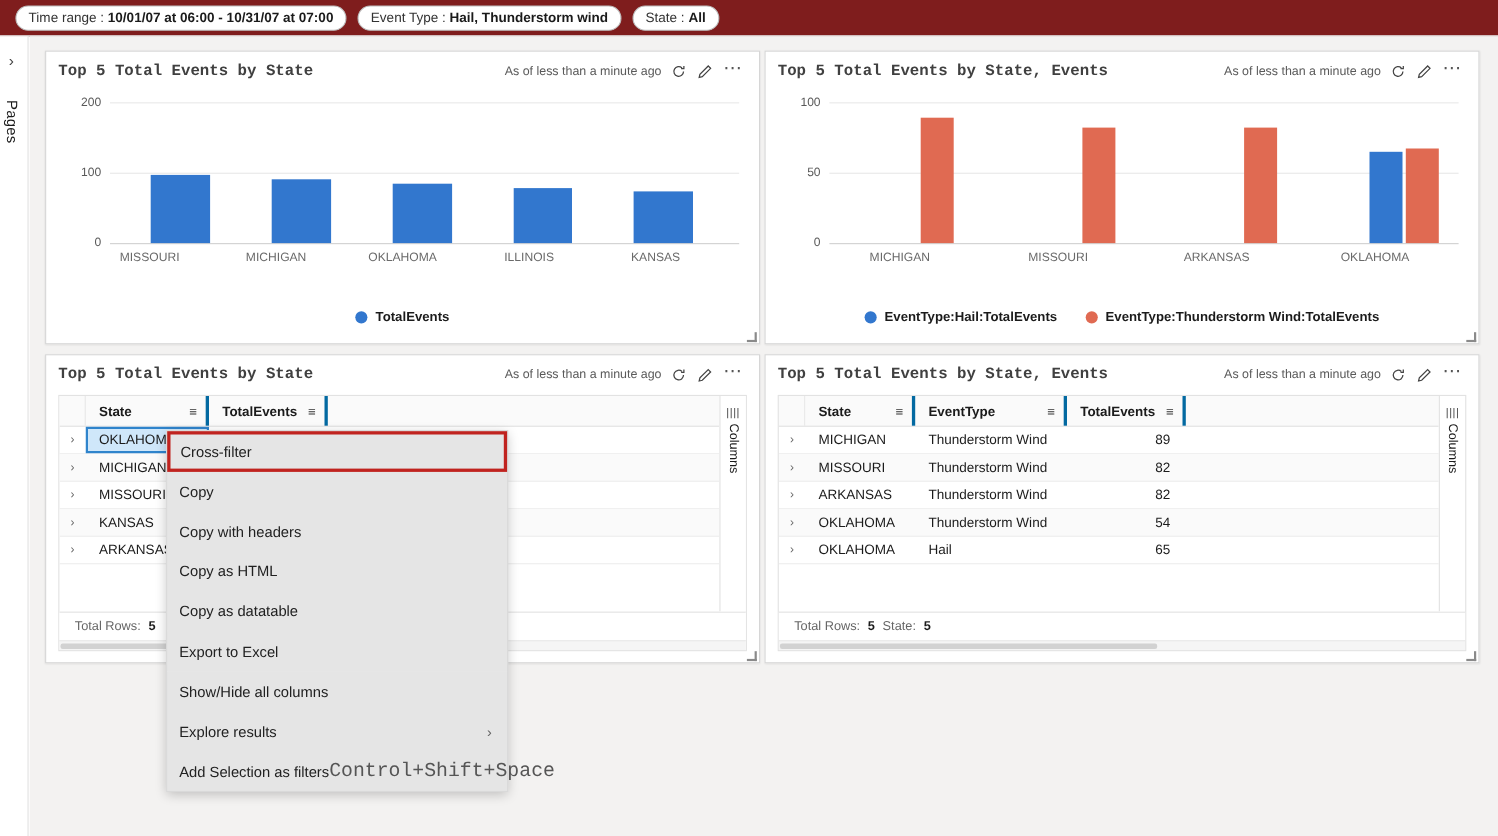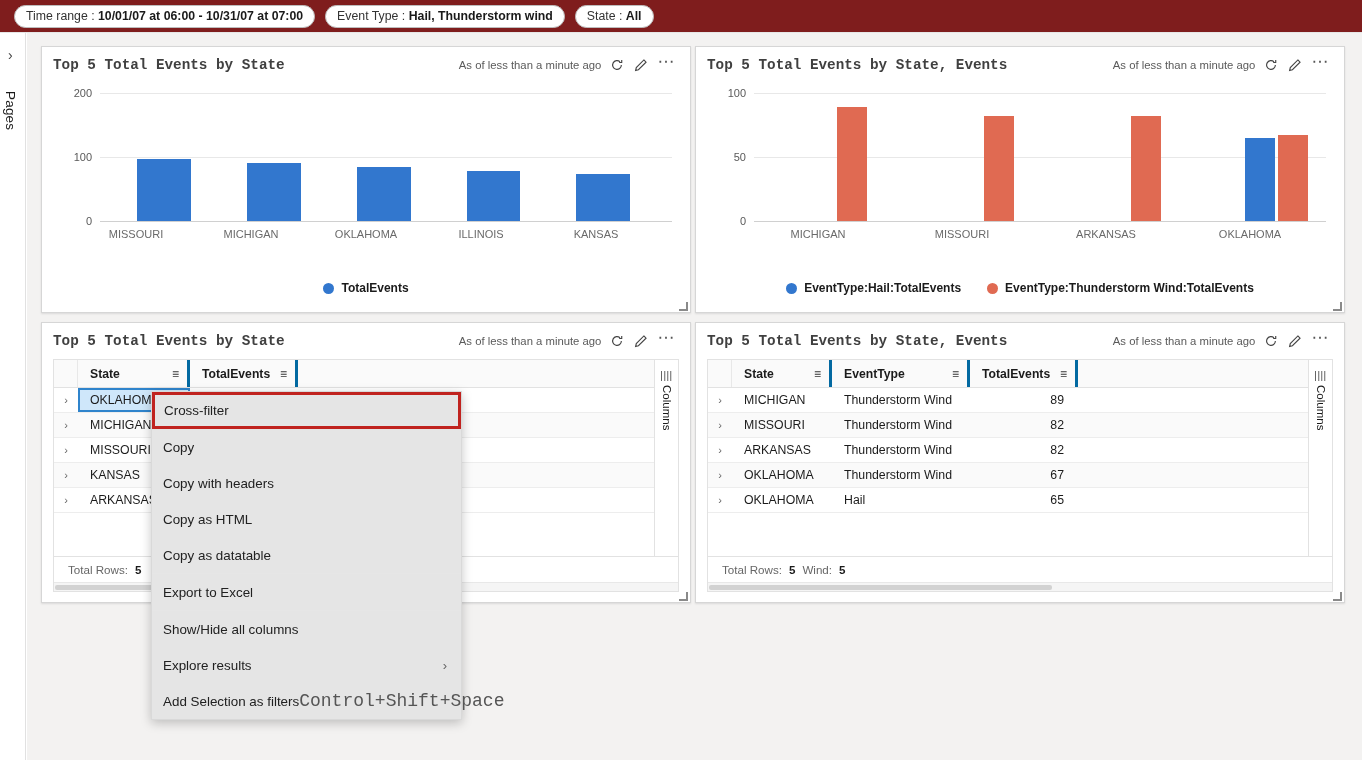--- a/index.html
+++ b/index.html
@@ -472,39 +472,39 @@
           <div class="row">
             <div class="chev-cell">›</div>
             <div class="cell" style="width:100px;">ARKANSAS</div>
             <div class="cell" style="width:138px;">Thunderstorm Wind</div>
             <div class="cell num" style="width:108px;">82</div>
           </div>
           <div class="row alt">
             <div class="chev-cell">›</div>
             <div class="cell" style="width:100px;">OKLAHOMA</div>
             <div class="cell" style="width:138px;">Thunderstorm Wind</div>
-            <div class="cell num" style="width:108px;">67</div>
+            <div class="cell num" style="width:108px;">54</div>
           </div>
           <div class="row">
             <div class="chev-cell">›</div>
             <div class="cell" style="width:100px;">OKLAHOMA</div>
             <div class="cell" style="width:138px;">Hail</div>
             <div class="cell num" style="width:108px;">65</div>
           </div>
           <div class="grid-filler"></div>
         </div>
         <div class="columns-tab">
           <span class="bars">||||</span>
           <span class="vtext">Columns</span>
         </div>
       </div>
       <div class="grid-foot">
         <span>Total Rows:</span>
         <b>5</b>
-        <span>Wind:</span>
+        <span>State:</span>
         <b>5</b>
       </div>
       <div class="grid-scroll"></div>
     </div>
     <div class="resize-grip"></div>
   </div>
 
 </div>
 
 <div id="context-menu">

